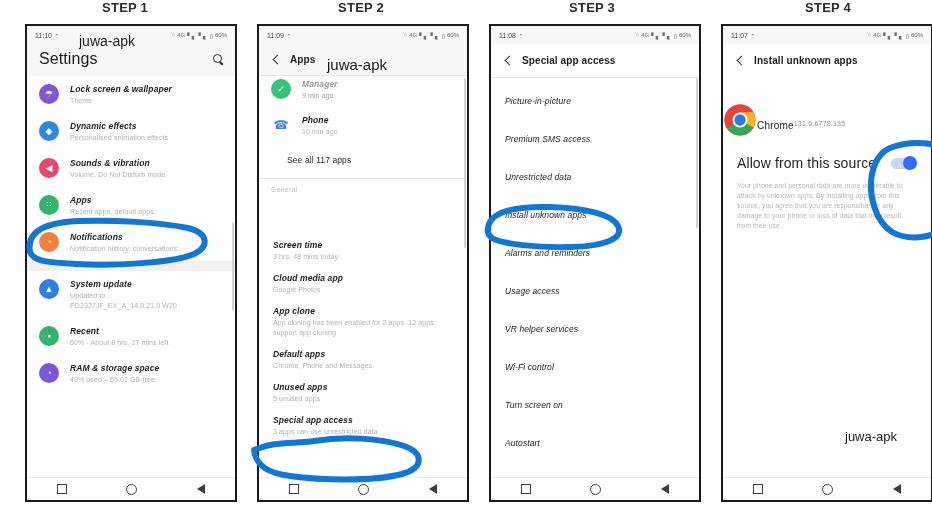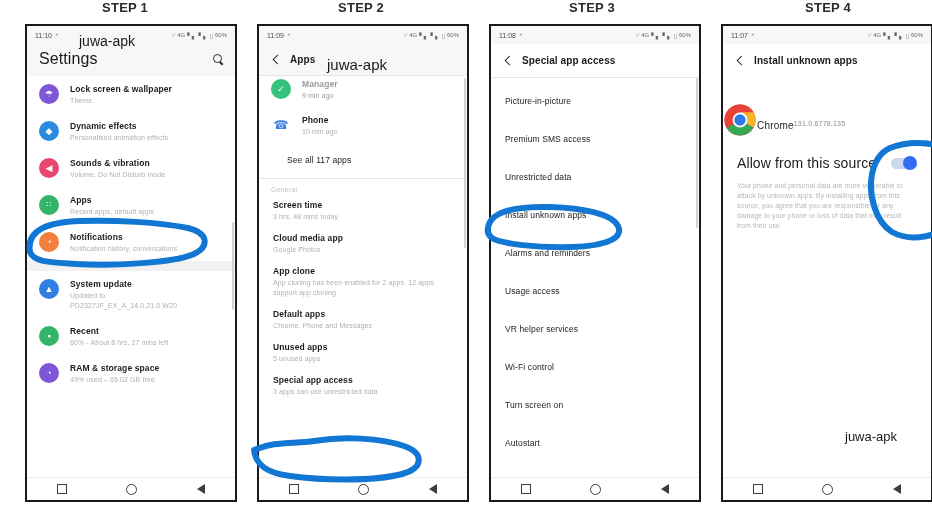--- a/index.html
+++ b/index.html
@@ -74,21 +74,21 @@
   .row{
     display:flex;align-items:flex-start;
     padding:7px 12px 7px 12px;box-sizing:border-box;
   }
   .row-ico{
     width:20px;height:20px;border-radius:50%;flex:none;margin-right:11px;margin-top:1px;
     display:flex;align-items:center;justify-content:center;
     color:#fff;font-size:9px;line-height:1;
   }
   .row-txt{display:flex;flex-direction:column;min-width:0;}
-  .row-title{font-size:8.5px;color:#1c1c1c;font-weight:bold;line-height:12px;letter-spacing:.1px;}
+  .row-title{font-size:8.5px;color:#1c1c1c;font-weight:bold;line-height:12px;letter-spacing:.1px;font-style:italic;}
   .row-sub{font-size:7px;color:#b0b0b0;line-height:10px;margin-top:1px;letter-spacing:.1px;}
   .group-gap{height:10px;background:#f1f1f1;}
   .sec-head{font-size:7px;color:#c2c2c2;padding:7px 12px 1px 12px;letter-spacing:.2px;}
 
   
   .srow{
     padding:12px 12px 12px 14px;box-sizing:border-box;
     font-size:8.5px;color:#1c1c1c;line-height:12px;letter-spacing:.1px;
   }
 
@@ -296,21 +296,21 @@
             <span class="row-title">Phone</span>
             <span class="row-sub">10 min ago</span>
           </span>
         </div>
 
         <div class="srow" style="padding:10px 14px 12px 28px;">See all 117 apps</div>
         <div class="divider"></div>
 
         <div class="sec-head">General</div>
 
-        <div class="row" style="padding:5px 14px;">
+        <div class="row" style="padding:5px 14px;margin-top:40px;">
           <span class="row-txt">
             <span class="row-title">Screen time</span>
             <span class="row-sub">3 hrs, 48 mins today</span>
           </span>
         </div>
         <div class="row" style="padding:5px 14px;">
           <span class="row-txt">
             <span class="row-title">Cloud media app</span>
             <span class="row-sub">Google Photos</span>
           </span>
@@ -365,21 +365,21 @@
           <span>60%</span>
         </span>
       </div>
 
       <div class="appbar plain" style="padding-top:11px;padding-bottom:11px;">
         <span class="back-chevron"></span>
         <span class="appbar-title">Special app access</span>
       </div>
       <div class="divider"></div>
 
-      <div class="list" style="height:409px;position:relative;">
+      <div class="list" style="height:409px;position:relative;font-style:italic;">
         <div class="scrollhint" style="top:0px;height:150px;"></div>
         <div class="srow" style="padding-top:17px;padding-bottom:13px;">Picture-in-picture</div>
         <div class="srow" style="padding-top:13px;padding-bottom:13px;">Premium SMS access</div>
         <div class="srow" style="padding-top:13px;padding-bottom:13px;">Unrestricted data</div>
         <div class="srow" style="padding-top:13px;padding-bottom:13px;">Install unknown apps</div>
         <div class="srow" style="padding-top:13px;padding-bottom:13px;">Alarms and reminders</div>
         <div class="srow" style="padding-top:13px;padding-bottom:13px;">Usage access</div>
         <div class="srow" style="padding-top:13px;padding-bottom:13px;">VR helper services</div>
         <div class="srow" style="padding-top:13px;padding-bottom:13px;">Wi-Fi control</div>
         <div class="srow" style="padding-top:13px;padding-bottom:13px;">Turn screen on</div>

